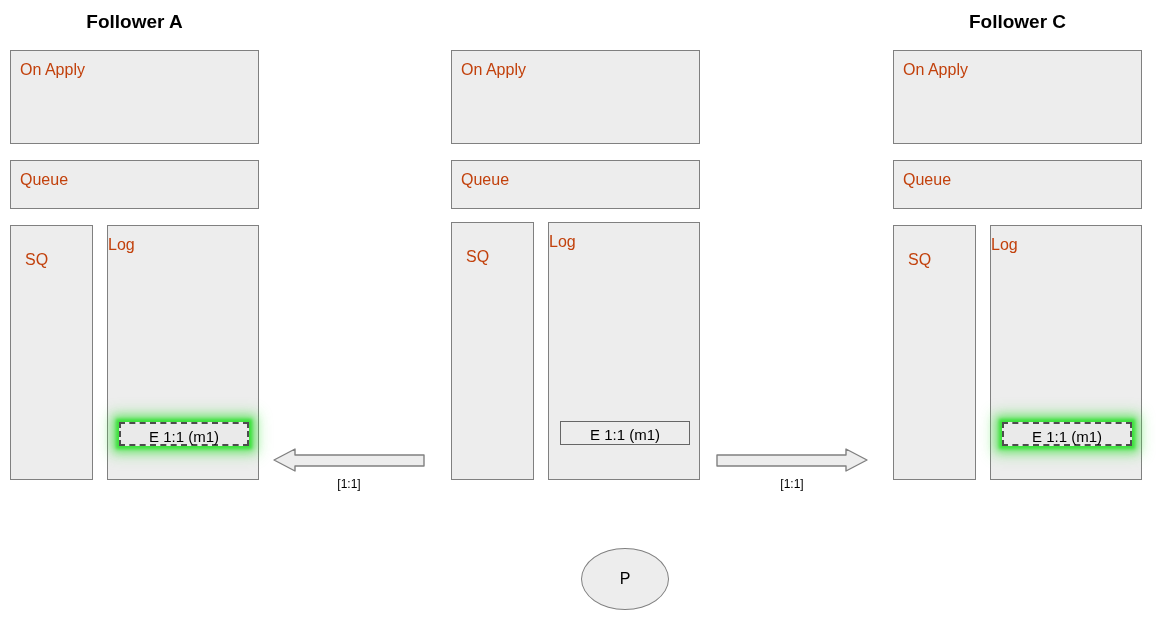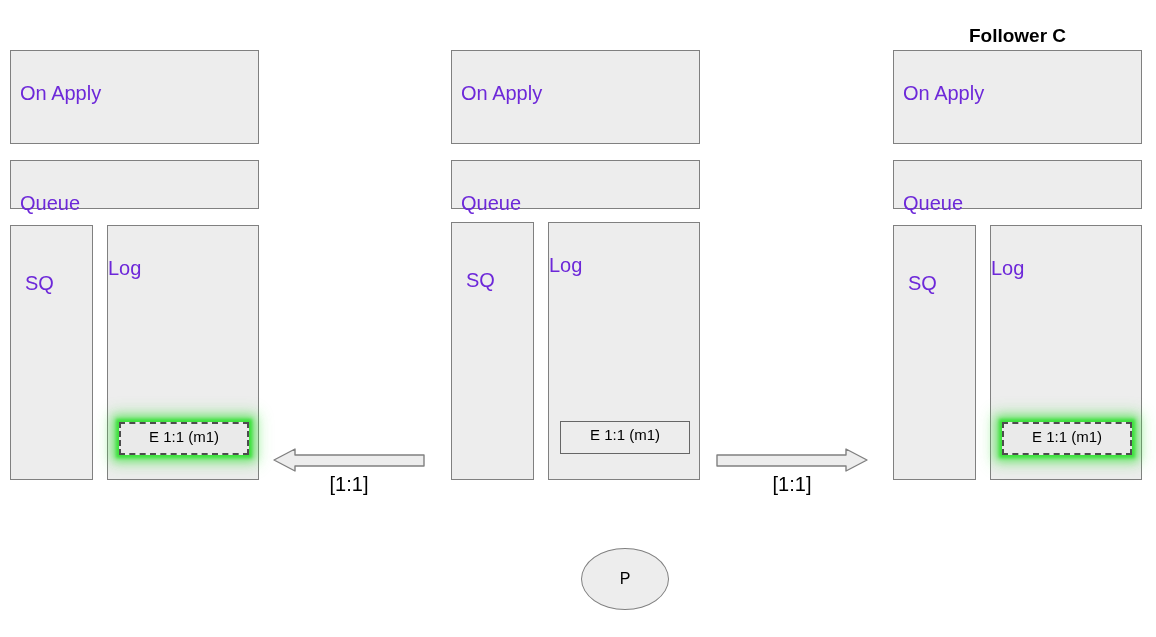--- a/index.html
+++ b/index.html
@@ -34,25 +34,24 @@
 
   
   .box {
     position: absolute;
     background: #ededed;
     border: 1px solid #808080;
     box-sizing: border-box;
   }
   .box > .box-label {
     position: absolute;
-    font-size: 20px;
-    color: #6d28d9;
+    font-size: 16px;
+    color: #c2410c;
     line-height: 19px;
     white-space: nowrap;
-    margin-top: 24px;
   }
   
   .label-tl {
     left: 9px;
     top: 9px;
   }
   
   .label-tc {
     left: 0;
     right: 0;
@@ -68,21 +67,21 @@
   
   .entry {
     position: absolute;
     box-sizing: border-box;
     background: #ededed;
     font-size: 15px;
     line-height: 26px;
     text-align: center;
     color: #000000;
     white-space: nowrap;
-    height: 33px;
+    height: 24px;
   }
   .entry-solid {
     border: 1px solid #666666;
   }
   .entry-highlight {
     border: 2px dashed #4d4d4d;
     background: #eaeaea;
     box-shadow:
       0 0 3px 3px rgba(58, 226, 58, 0.95),
       0 0 9px 6px rgba(58, 226, 58, 0.60),
@@ -91,21 +90,21 @@
 
   
   .arrow-wrap {
     position: absolute;
   }
   .arrow-wrap svg {
     display: block;
   }
   .arrow-label {
     position: absolute;
-    font-size: 20px;
+    font-size: 12px;
     line-height: 18px;
     text-align: center;
     color: #000000;
     white-space: nowrap;
     left: 0;
     right: 0;
   }
 
   
   .ellipse-node {
@@ -119,20 +118,21 @@
     justify-content: center;
     font-size: 16px;
     color: #000000;
   }
 </style>
 </head>
 <body>
 
 <div class="stage">
 
+  <div class="col-title" style="left:10px; top:10px; width:249px;">Follower A</div>
 
   <div class="box" style="left:10px; top:50px; width:249px; height:94px;">
     <span class="box-label label-tl">On Apply</span>
   </div>
 
   <div class="box" style="left:10px; top:160px; width:249px; height:49px;">
     <span class="box-label label-tl">Queue</span>
   </div>
 
   <div class="box" style="left:10px; top:225px; width:83px; height:255px;">
@@ -169,21 +169,21 @@
     <div class="entry entry-solid" style="left:11px; top:198px; width:130px;">E 1:1 (m1)</div>
   </div>
 
   <div class="arrow-wrap" style="left:716px; top:447px; width:152px; height:45px;">
     <svg width="152" height="26" viewBox="0 0 152 26">
       <polygon points="151,13 130,2 130,8 1,8 1,19 130,19 130,24" fill="#ededed" stroke="#808080" stroke-width="1.4" stroke-linejoin="round"></polygon>
     </svg>
     <span class="arrow-label" style="top:28px;">[1:1]</span>
   </div>
 
-  <div class="col-title" style="left:893px; top:24px; width:249px;">Follower C</div>
+  <div class="col-title" style="left:893px; top:10px; width:249px;">Follower C</div>
 
   <div class="box" style="left:893px; top:50px; width:249px; height:94px;">
     <span class="box-label label-tl">On Apply</span>
   </div>
 
   <div class="box" style="left:893px; top:160px; width:249px; height:49px;">
     <span class="box-label label-tl">Queue</span>
   </div>
 
   <div class="box" style="left:893px; top:225px; width:83px; height:255px;">

